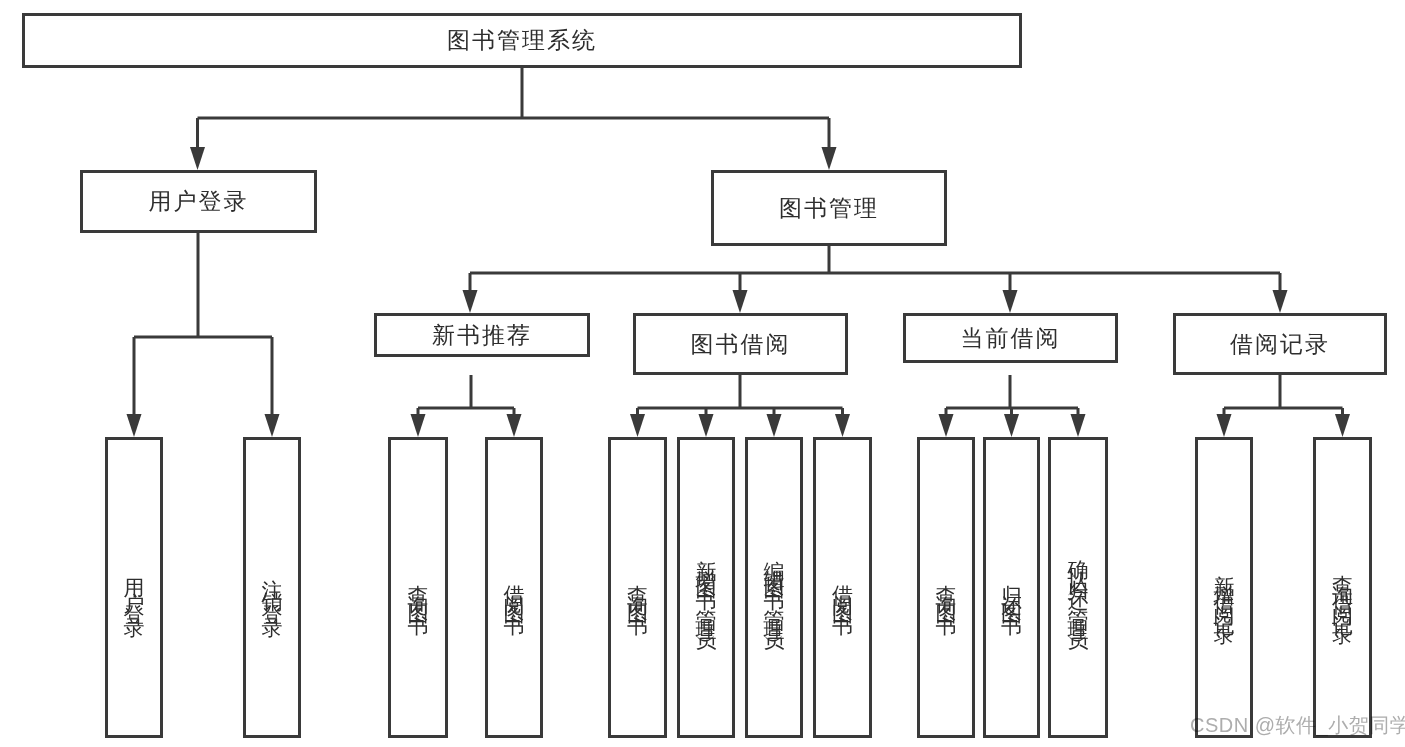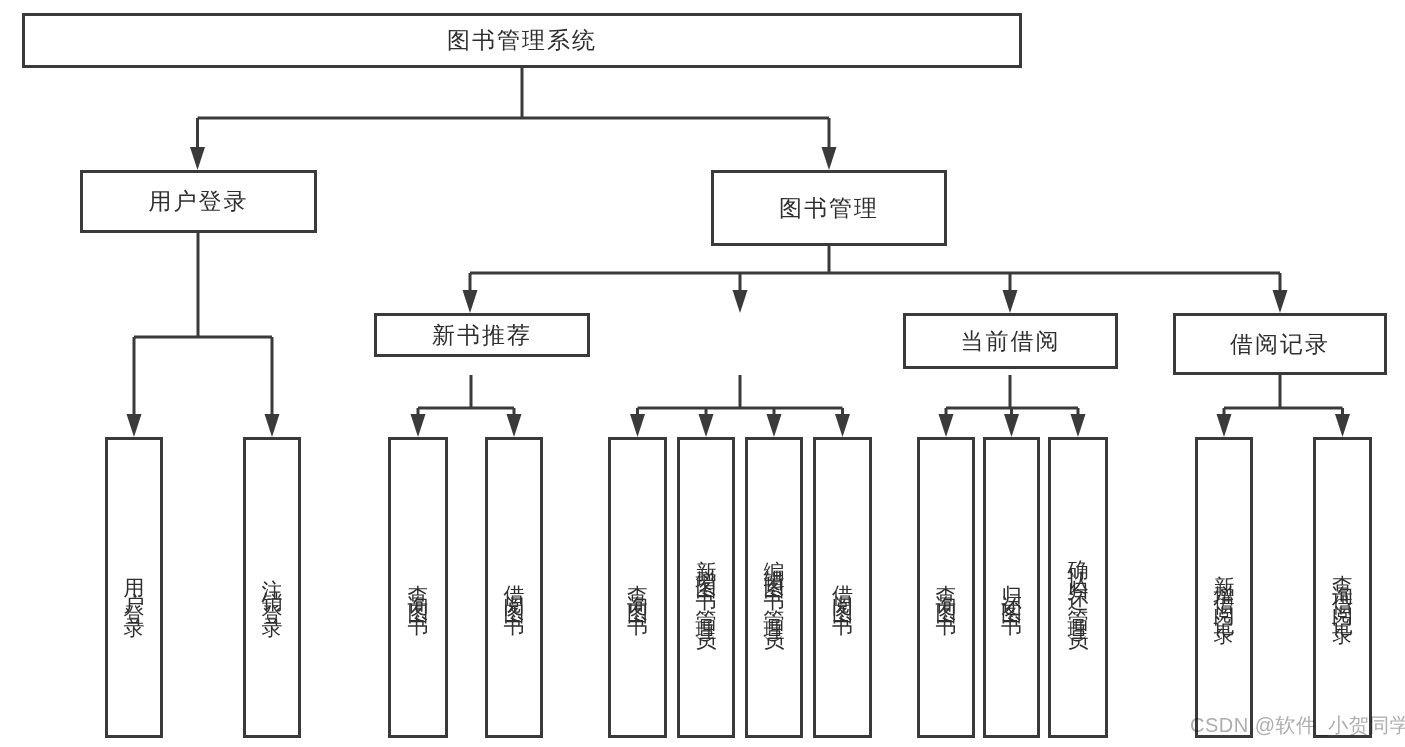--- a/index.html
+++ b/index.html
@@ -115,21 +115,24 @@
   <div class="node" style="left:80px;top:170px;width:237px;height:63px;">
     <span class="h-label">用户登录</span>
   </div>
   <div class="node" style="left:711px;top:170px;width:236px;height:76px;">
     <span class="h-label">图书管理</span>
   </div>
 
   <div class="node" style="left:363px;top:313px;width:216px;height:44px;margin-left:11px;">
     <span class="h-label">新书推荐</span>
   </div>
-  <div class="node" style="left:903px;top:313px;width:215px;height:56px;">
+  <div class="node" style="left:633px;top:313px;width:215px;height:62px;">
+    <span class="h-label">图书借阅</span>
+  </div>
+  <div class="node" style="left:903px;top:313px;width:215px;height:50px;">
     <span class="h-label">当前借阅</span>
   </div>
   <div class="node" style="left:1173px;top:313px;width:214px;height:62px;">
     <span class="h-label">借阅记录</span>
   </div>
 
   <div class="node leaf wide" style="left:105px;top:437px;width:58px;height:301px;">
     <span class="v-label">用户登录</span>
   </div>
   <div class="node leaf wide" style="left:243px;top:437px;width:58px;height:301px;">

